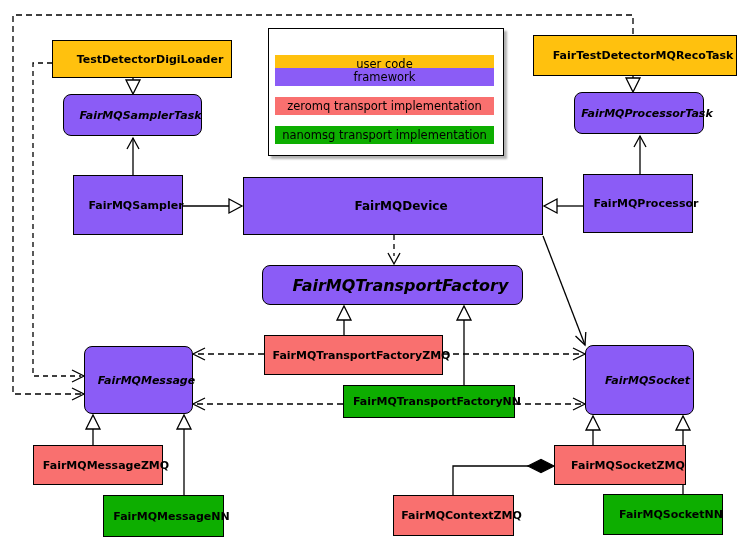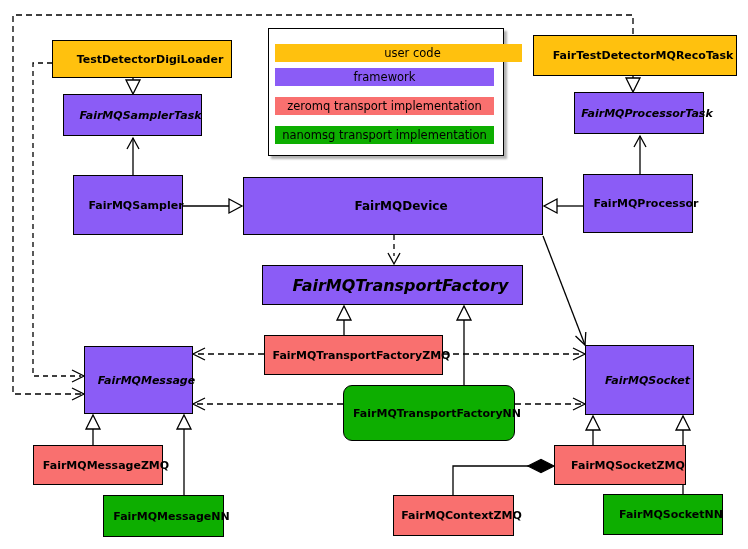--- a/index.html
+++ b/index.html
@@ -8,21 +8,21 @@
   svg.edges{position:absolute;left:0;top:0;width:748px;height:549px;}
   .node{
     position:absolute;
     border:1.5px solid #000;
     display:flex;align-items:center;justify-content:center;
     font-size:11px;font-weight:bold;color:#000;
     text-align:center;white-space:nowrap;
     box-sizing:border-box;
     padding-left:16px;
   }
-  .node.abstract{font-style:italic;}
+  .node.abstract{font-style:italic;border-radius:8px;}
   .cat-user{background:#FFC10E;}
   .cat-framework{background:#8b5cf6;}
   .cat-zeromq{background:#F9706F;}
   .cat-nanomsg{background:#0DAE00;}
   .legend{
     position:absolute;left:268px;top:28px;width:236px;height:128px;
     background:#fff;border:1.5px solid #000;box-sizing:border-box;
     box-shadow:3px 3px 2px rgba(0,0,0,0.3);
   }
   .legend-bar{
@@ -140,21 +140,21 @@
       </g>
 
       <g>
         <polyline points="453,495 453,466 529,466"></polyline>
         <polygon points="554,466 541,459.5 528,466 541,472.5" fill="#000"></polygon>
       </g>
     </g>
   </svg>
 
   <div class="legend">
-    <div class="legend-bar cat-user" style="top:15px;padding-left:28px;">
+    <div class="legend-bar cat-user" style="top:26px;">
       <span>user code</span>
     </div>
     <div class="legend-bar cat-framework" style="top:39px;">
       <span>framework</span>
     </div>
     <div class="legend-bar cat-zeromq" style="top:68px;">
       <span>zeromq transport implementation</span>
     </div>
     <div class="legend-bar cat-nanomsg" style="top:97px;">
       <span>nanomsg transport implementation</span>
@@ -172,21 +172,21 @@
   <div class="node cat-framework" style="left:73px;top:175px;width:110px;height:60px;">FairMQSampler</div>
 
   <div class="node cat-framework" style="left:243px;top:177px;width:300px;height:58px;font-size:12px;">FairMQDevice</div>
 
   <div class="node cat-framework" style="left:583px;top:174px;width:110px;height:59px;">FairMQProcessor</div>
 
   <div class="node cat-framework abstract" style="left:262px;top:265px;width:261px;height:40px;font-size:16px;">FairMQTransportFactory</div>
 
   <div class="node cat-zeromq" style="left:264px;top:335px;width:179px;height:40px;">FairMQTransportFactoryZMQ</div>
 
-  <div class="node cat-nanomsg" style="left:343px;top:385px;width:172px;height:56px;border-radius:9px;">FairMQTransportFactoryNN</div>
+  <div class="node cat-nanomsg" style="left:343px;top:385px;width:172px;height:33px;">FairMQTransportFactoryNN</div>
 
   <div class="node cat-framework abstract" style="left:84px;top:346px;width:109px;height:68px;">FairMQMessage</div>
 
   <div class="node cat-framework abstract" style="left:585px;top:345px;width:109px;height:70px;">FairMQSocket</div>
 
   <div class="node cat-zeromq" style="left:33px;top:445px;width:130px;height:40px;">FairMQMessageZMQ</div>
 
   <div class="node cat-nanomsg" style="left:103px;top:495px;width:121px;height:42px;">FairMQMessageNN</div>
 
   <div class="node cat-zeromq" style="left:393px;top:495px;width:121px;height:41px;">FairMQContextZMQ</div>

